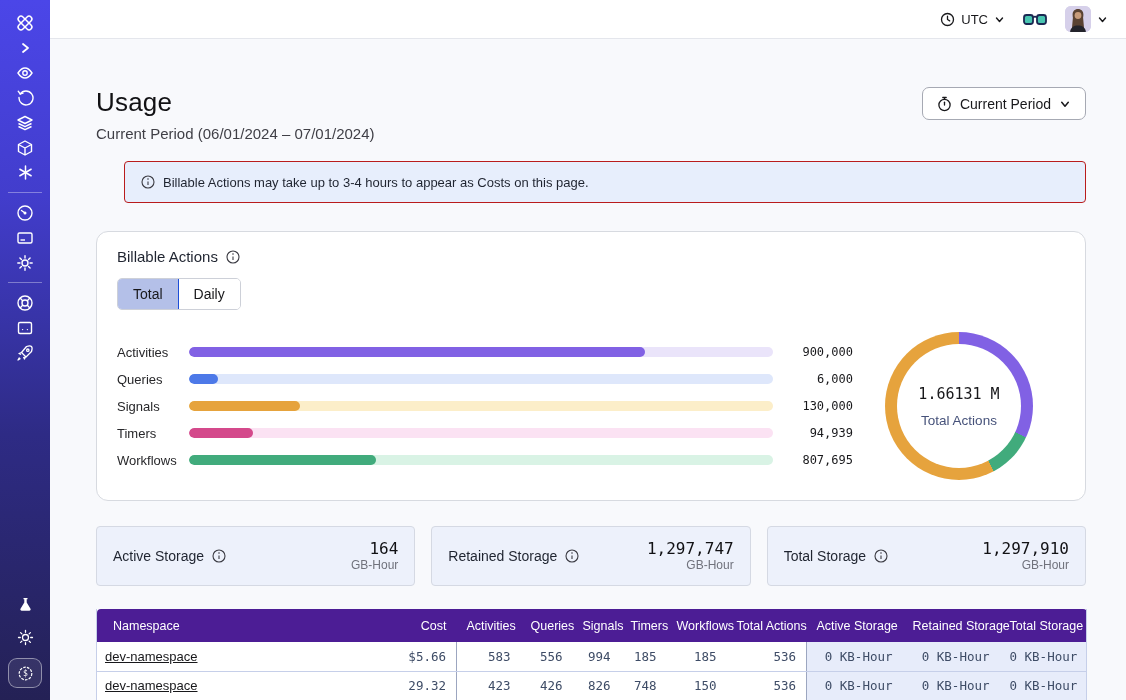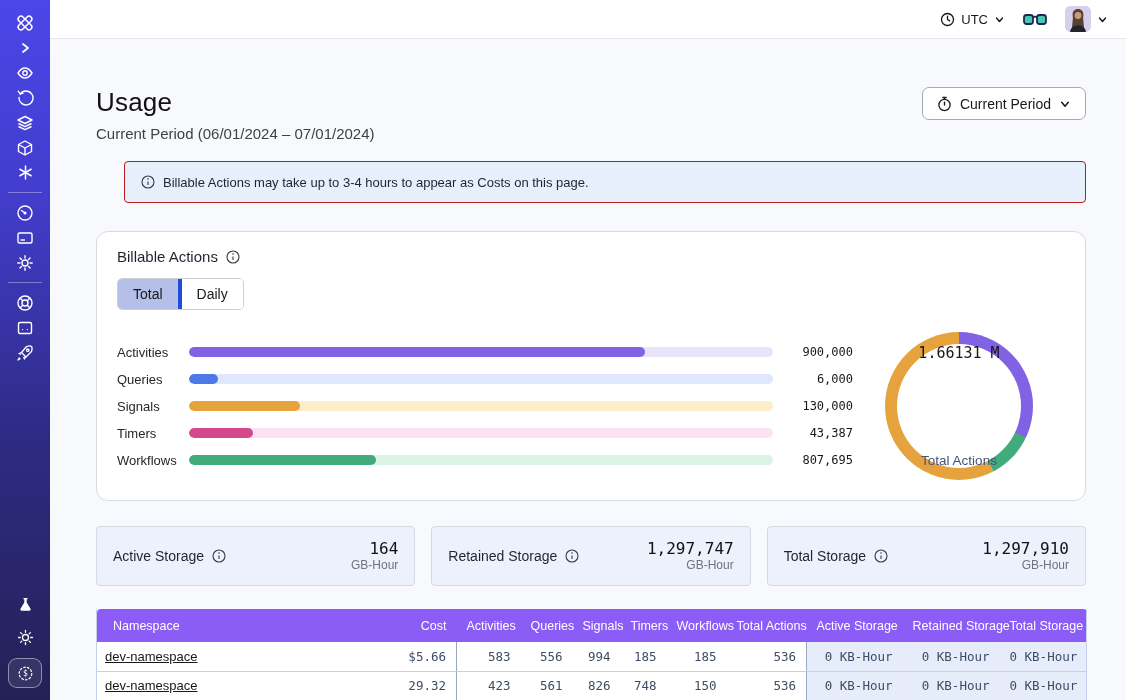--- a/index.html
+++ b/index.html
@@ -41,51 +41,51 @@
     height:42px; display:flex; align-items:center; padding:0 16px; gap:8px; font-size:13px; color:#1F2430;margin-left:28px; }
 
   .info-ic { width:14px; height:14px; flex:0 0 auto; color:#3A3A42; }
 
   
   .card { margin-top:28px; background:#fff; border:1px solid #D7DAE0; border-radius:12px; padding:16px 20px 20px; }
   .card-title-row { display:flex; align-items:center; gap:8px; font-size:15px; font-weight:500; color:#1F2430; }
   .tabs { display:inline-flex; margin-top:13px; border:1px solid #CDD0D8; border-radius:5px; overflow:hidden; background:#fff; }
   .tab { padding:7px 15px; font-size:14px; color:#18181B; cursor:pointer; background:#fff; border:none; }
   .tab.active { background:#B4C0E8; }
-  .tab + .tab { border-left:4px solid #1d4ed8; }
+  .tab + .tab { border-left:1px solid #1d4ed8; }
 
   .chart-wrap { display:flex; margin-top:22px; align-items:center; }
   .bars { flex:1 1 auto; }
   .bar-row { display:flex; align-items:center; height:12px; margin-bottom:15px; }
   .bar-row:last-child { margin-bottom:0; }
   .bar-label { width:72px; font-size:13px; color:#27272A; flex:0 0 auto; }
   .bar-track { flex:1 1 auto; height:10px; border-radius:5px; position:relative; overflow:hidden; }
   .bar-fill { position:absolute; left:0; top:0; height:10px; border-radius:5px; }
   .bar-value { width:70px; text-align:right; font-size:12px; color:#18181B; flex:0 0 auto; margin-left:10px; }
 
   .donut-box { width:212px; flex:0 0 auto; display:flex; justify-content:center; }
   .donut { width:148px; height:148px; border-radius:50%; position:relative; }
   .donut-hole { position:absolute; inset:12px; background:#fff; border-radius:50%;
-    display:flex; flex-direction:column; align-items:center; justify-content:space-between; gap:10px; }
+    display:flex; flex-direction:column; align-items:center; justify-content:center; gap:10px; }
   .donut-value { font-size:15px; color:#18181B; }
   .donut-label { font-size:13.5px; color:#46527A; }
 
   
   .storage-row { display:flex; gap:16px; margin-top:25px; }
   .storage-card { flex:1 1 0; background:#EDF1FB; border:1px solid #D5D9E3; border-radius:4px;
     height:60px; display:flex; align-items:center; justify-content:space-between; padding:0 16px; }
   .storage-label { display:flex; align-items:center; gap:8px; font-size:14px; color:#1F2430; }
   .storage-nums { text-align:right;margin-left:29px; }
   .storage-value { font-size:16px; color:#111114; line-height:1.15; }
   .storage-unit { font-size:12px; color:#70727C; }
 
   
   .ns-table { margin-top:23px; width:990px; border-collapse:collapse; table-layout:fixed;
     border-left:1px solid #C6CFE9; border-right:1px solid #C6CFE9; background:#fff; }
-  .ns-table thead th { background:#8b5cf6; color:#fff; font-weight:500; font-size:12.5px;
+  .ns-table thead th { background:#4c1d95; color:#fff; font-weight:500; font-size:12.5px;
     height:33px; padding:0 10px; text-align:right; white-space:nowrap; }
   .ns-table thead th:first-child { text-align:left; padding-left:16px; border-top-left-radius:4px; }
   .ns-table thead th:last-child { border-top-right-radius:4px; }
   .ns-table tbody td { height:29px; padding:0 10px; font-size:12.5px; text-align:right;
     border-bottom:1px solid #C6CFE9; color:#3E4C66; white-space:nowrap; }
   .ns-table tbody td.ns-cell { text-align:left; padding-left:8px; font-family:"Liberation Sans",sans-serif; }
   .ns-link { color:#18181B; text-decoration:underline; cursor:pointer; font-size:13px; }
   .cost-cell { color:#18181B; border-right:1px solid #9CA6C0 !important;margin-top:45px; }
   .ta-cell { border-right:1px solid #9CA6C0 !important; }
   .storage-cell { background:#E7ECFA; }
@@ -296,21 +296,21 @@
           <div class="bar-track" style="background: rgb(252, 238, 201);">
               <div class="bar-fill" style="width: 19%; background: rgb(230, 163, 61);"></div>
             </div>
           <span class="bar-value mono">130,000</span>
         </div>
         <div class="bar-row">
           <span class="bar-label">Timers</span>
           <div class="bar-track" style="background: rgb(251, 226, 243);">
               <div class="bar-fill" style="width: 11%; background: rgb(212, 73, 139);"></div>
             </div>
-          <span class="bar-value mono">43,387</span>
+          <span class="bar-value mono">94,939</span>
         </div>
         <div class="bar-row">
           <span class="bar-label">Workflows</span>
           <div class="bar-track" style="background: rgb(217, 243, 229);">
               <div class="bar-fill" style="width: 32%; background: rgb(65, 171, 124);"></div>
             </div>
           <span class="bar-value mono">807,695</span>
         </div>
       </div>
       <div class="donut-box">
@@ -409,21 +409,21 @@
         <td class="mono">185</td>
         <td class="mono ta-cell">536</td>
         <td class="mono storage-cell">0 KB-Hour</td>
         <td class="mono storage-cell">0 KB-Hour</td>
         <td class="mono storage-cell">0 KB-Hour</td>
       </tr>
       <tr>
         <td class="ns-cell"><a class="ns-link">dev-namespace</a></td>
         <td class="cost-cell">29.32</td>
         <td class="mono">423</td>
-        <td class="mono">561</td>
+        <td class="mono">426</td>
         <td class="mono">826</td>
         <td class="mono">748</td>
         <td class="mono">150</td>
         <td class="mono ta-cell">536</td>
         <td class="mono storage-cell">0 KB-Hour</td>
         <td class="mono storage-cell">0 KB-Hour</td>
         <td class="mono storage-cell">0 KB-Hour</td>
       </tr>
       <tr>
         <td class="ns-cell"></td>

